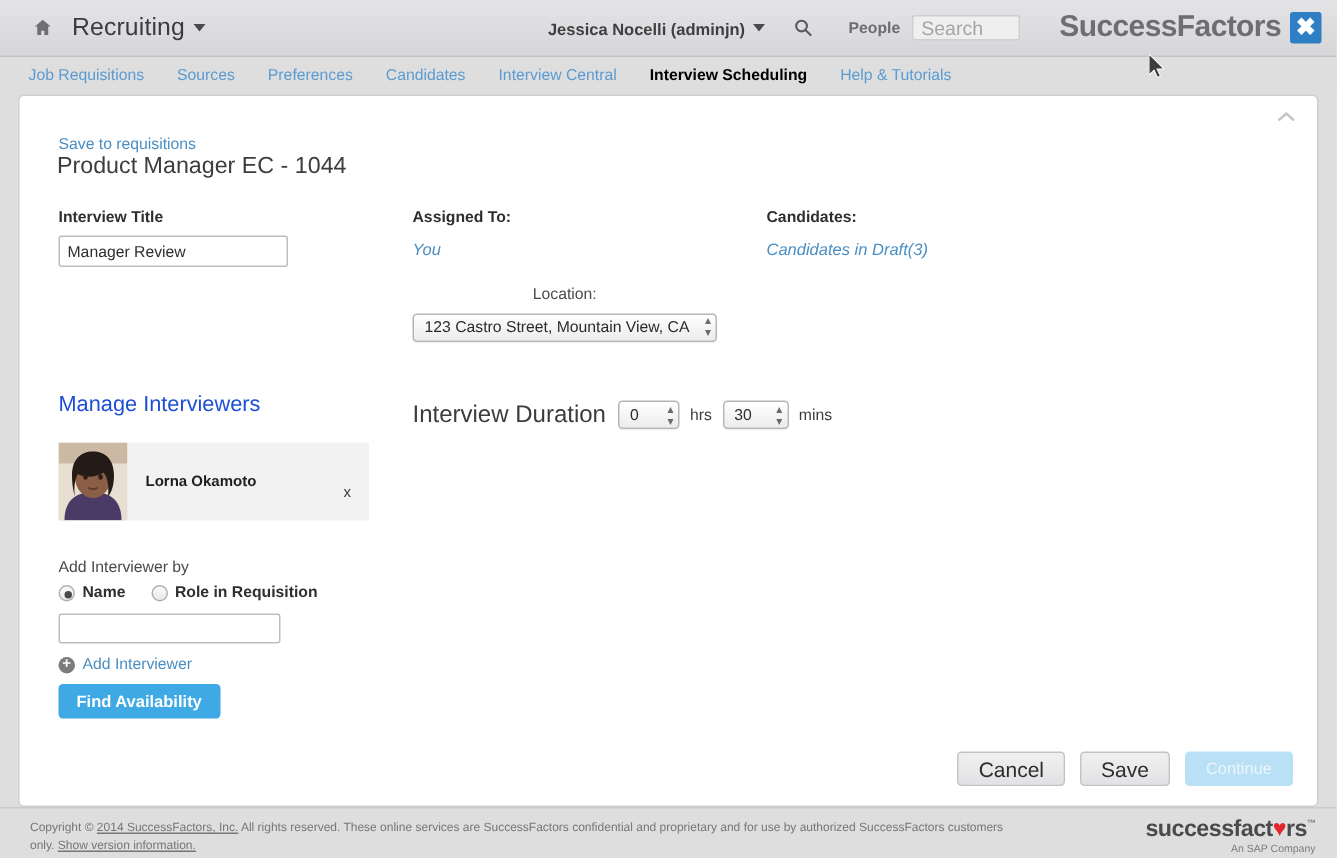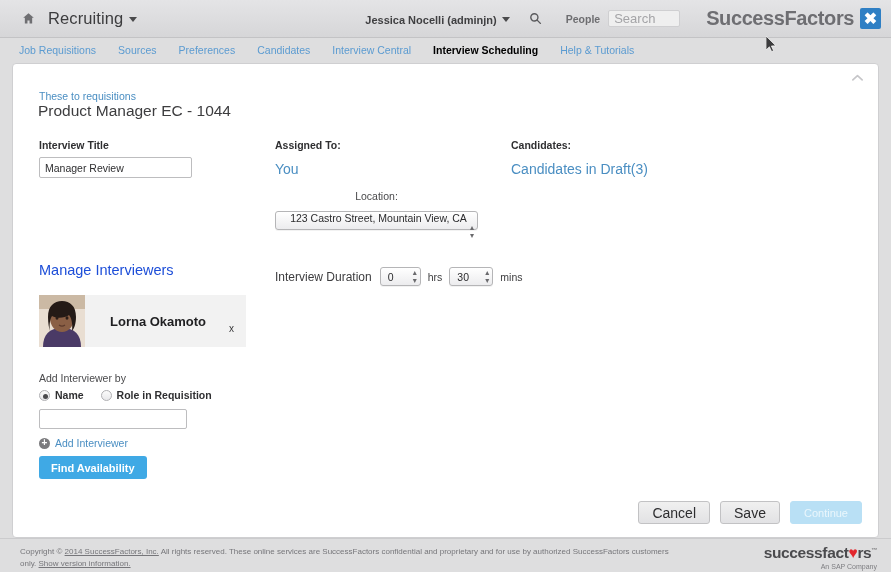--- a/index.html
+++ b/index.html
@@ -122,21 +122,21 @@
     font-size: 10.5px; color: #2f2f31; font-weight: bold;
     margin-bottom: 6px;
   }
   .text-input {
     width: 153px; height: 21px;
     border: 1px solid #bdbdbf; border-radius: 2px;
     background: #fff; font-size: 10.5px; color: #2e2e30;
     padding: 0 5px; font-family: "Liberation Sans", sans-serif;
   }
   .link-value {
-    font-size: 14px; color: #4a8ec2; cursor: pointer;
+    font-size: 11px; color: #4a8ec2; cursor: pointer; font-style: italic;
   }
   .sel {
     height: 19px;
     border: 1px solid #b5b5b7; border-radius: 3px;
     background: linear-gradient(#ffffff, #ececee);
     font-size: 10.5px; color: #2b2b2d;
     display: inline-flex; align-items: center;
     padding: 0 3px 0 7px;
     box-shadow: 0 1px 0 rgba(0,0,0,.05);
     cursor: pointer;
@@ -173,21 +173,21 @@
   .interviewer-card {
     width: 207px; height: 52px;
     background: #f2f2f2;
     display: flex; align-items: center;
   }
   .avatar {
     width: 46px; height: 52px; flex: none;
     background: #efe7dd; overflow: hidden; position: relative;
   }
   .interviewer-name {
-    margin-left: 25px; font-size: 13px; font-weight: bold; color: #1f1f21;
+    margin-left: 12px; font-size: 10px; font-weight: bold; color: #1f1f21;
   }
   .remove-x {
     margin-left: auto; margin-right: 12px; margin-top: 14px;
     font-size: 10px; color: #3a3a3c; cursor: pointer;
   }
 
   .add-interviewer {
     display: flex; align-items: center; cursor: pointer;
   }
   .plus-icon {
@@ -296,37 +296,37 @@
   </div>
 
   <div class="panel">
 
     <div class="collapse-chevron">
       <svg width="13" height="9" viewBox="0 0 14 9" fill="none" stroke="currentColor" stroke-width="1.8">
         <polyline points="2,7 7,2.5 12,7" stroke-linecap="round" stroke-linejoin="round"></polyline>
       </svg>
     </div>
 
-    <div class="back-link">These to requisitions</div>
+    <div class="back-link">Save to requisitions</div>
     <div class="page-title">Product Manager EC - 1044</div>
 
     <div class="col" style="left:26px; top:75px;">
       <div class="field-label">Interview Title</div>
       <input class="text-input" type="text" value="Manager Review" style="">
     </div>
 
 
     <div class="col" style="left:262px; top:75px;">
       <div class="field-label">Assigned To:</div>
       <div class="link-value" style="margin-top:10px;">You</div>
     </div>
 
     <div class="col" style="left:262px; top:126px;">
       <div class="field-label" style="font-weight:normal;color:#4a4a4c;text-align:center;">Location:</div>
-      <div class="sel" style="width:203px;flex-direction:column;">
+      <div class="sel" style="width:203px;">
         <span class="sel-val">123 Castro Street, Mountain View, CA</span>
         <span class="stepper">
             <span>▴</span>
             <span>▾</span>
           </span>
       </div>
     </div>
 
     <div class="col" style="left:498px; top:75px;">
       <div class="field-label">Candidates:</div>
@@ -350,21 +350,21 @@
             <ellipse cx="28" cy="23" rx="1.5" ry="1.8" fill="#2b1d17"></ellipse>
             <path d="M20 30c2 1.6 4 1.6 6 0" stroke="#5c3a2c" stroke-width="1.2" fill="none"></path>
           </svg>
         </div>
         <span class="interviewer-name">Lorna Okamoto</span>
         <span class="remove-x">x</span>
       </div>
     </div>
 
     <div class="col" style="left:262px; top:203px; display:flex; align-items:center;">
-      <span style="font-size:12px;color:#3c3c3e;margin-right:8px;">Interview Duration</span>
+      <span style="font-size:16px;color:#3c3c3e;margin-right:8px;">Interview Duration</span>
       <span class="sel" style="width:41px;">
         <span class="sel-val">0</span>
         <span class="stepper">
             <span>▴</span>
             <span>▾</span>
           </span>
       </span>
       <span style="font-size:10.5px;color:#3c3c3e;margin:0 7px;">hrs</span>
       <span class="sel" style="width:44px;">
         <span class="sel-val">30</span>

